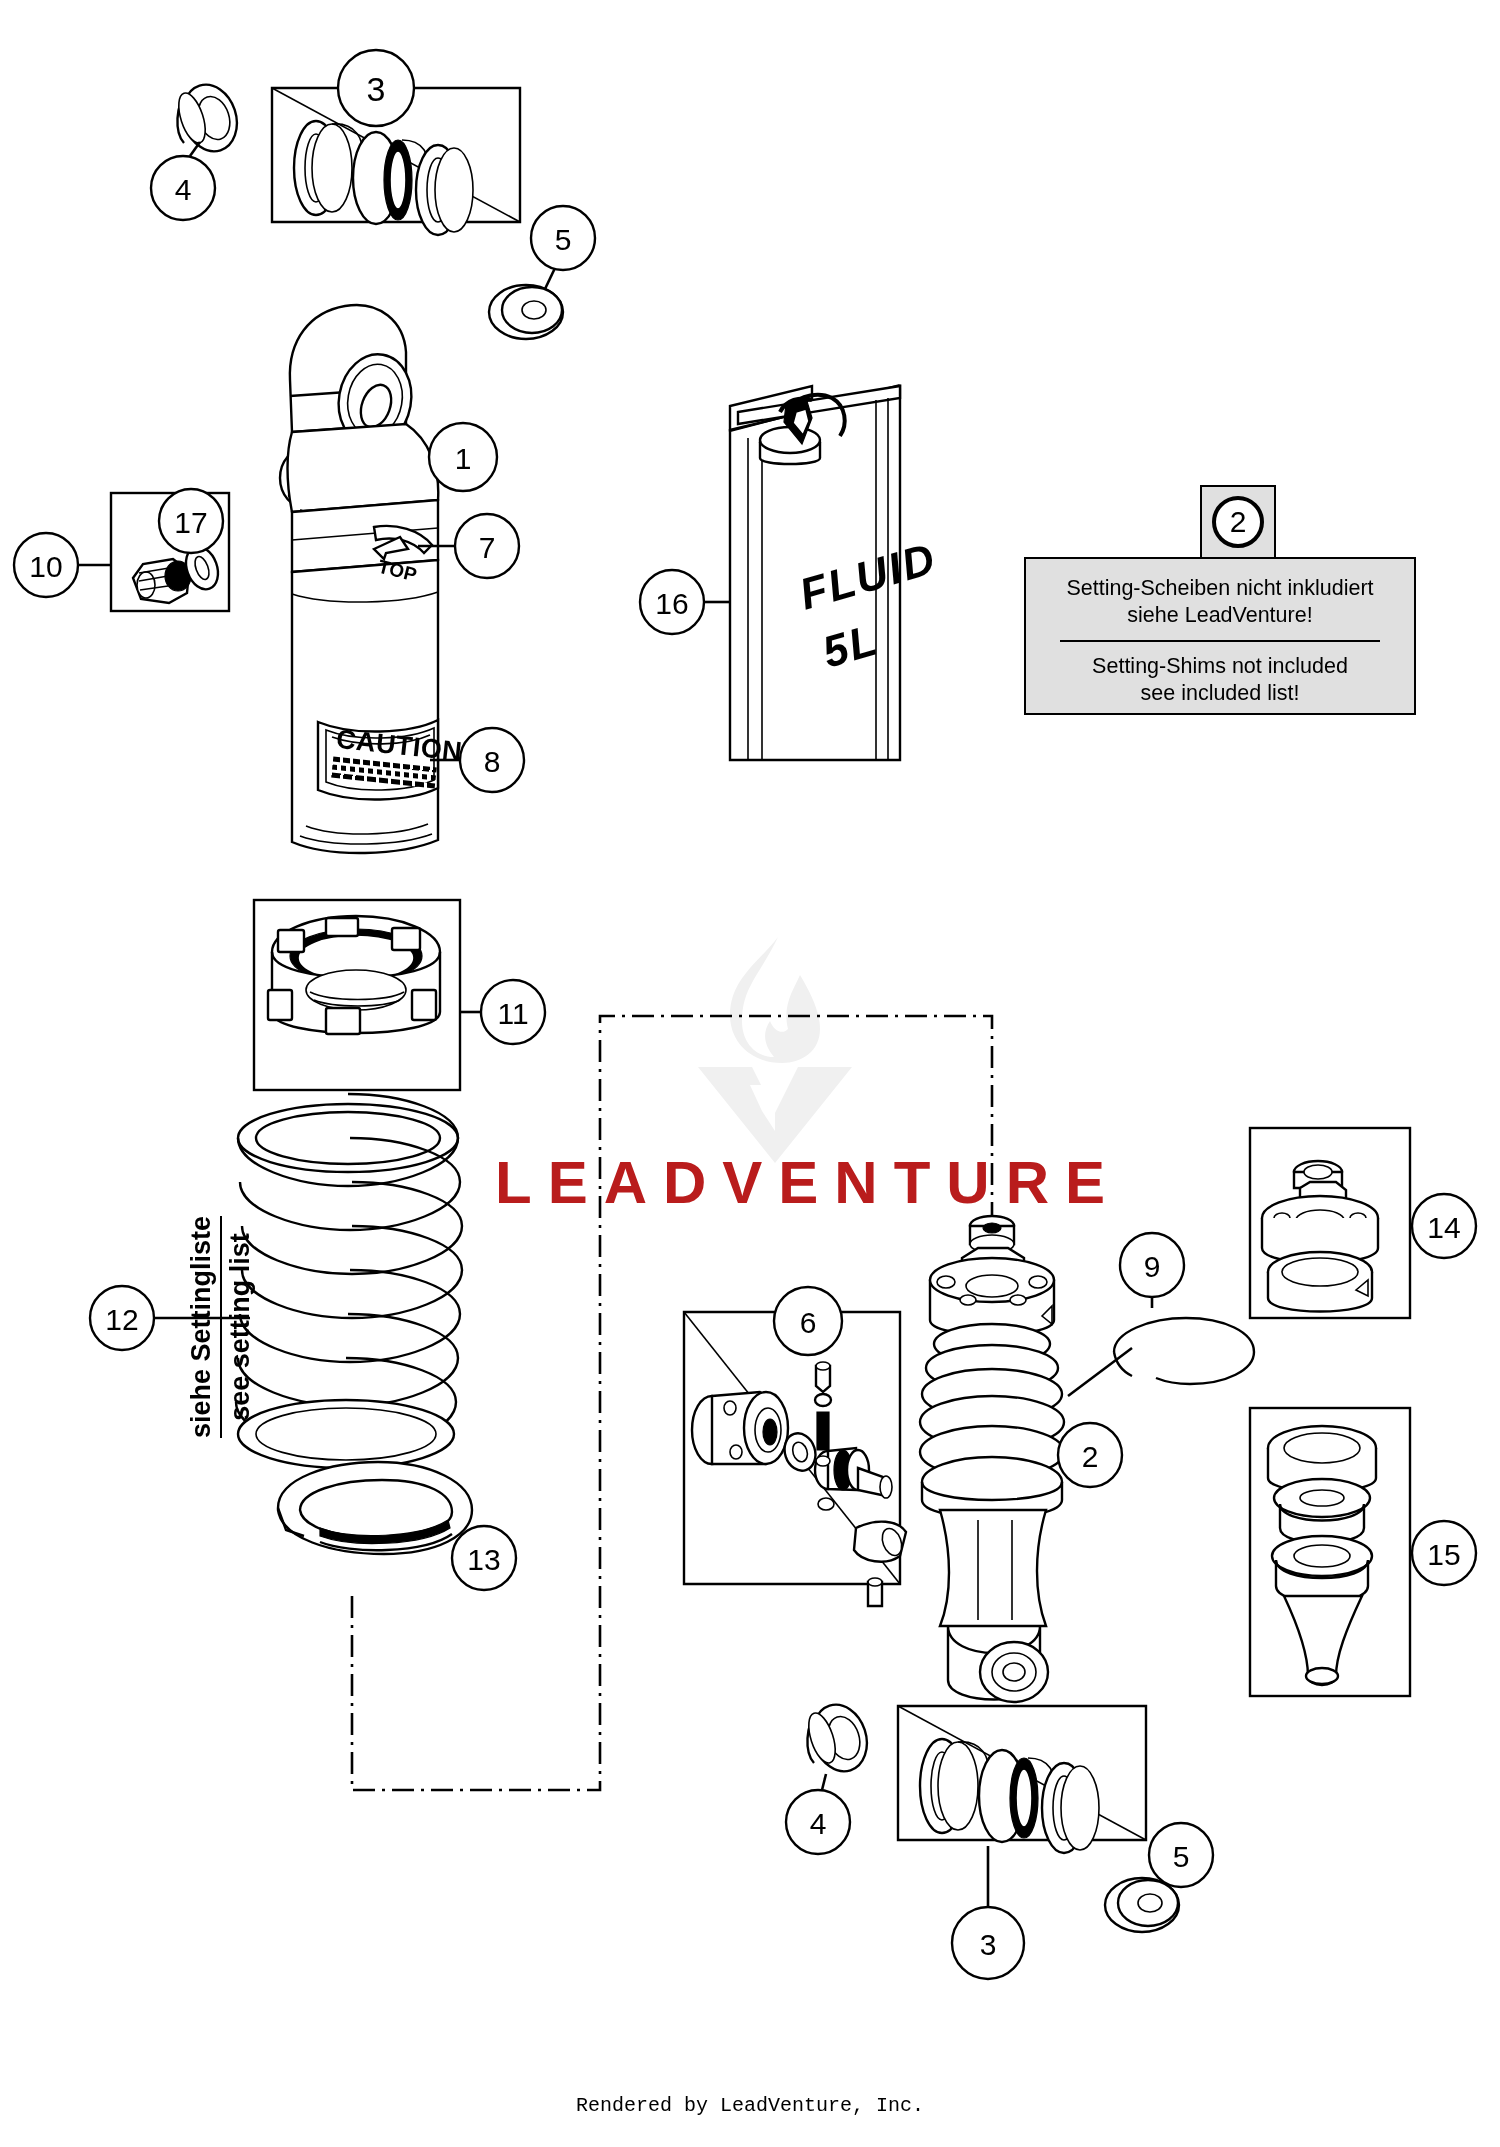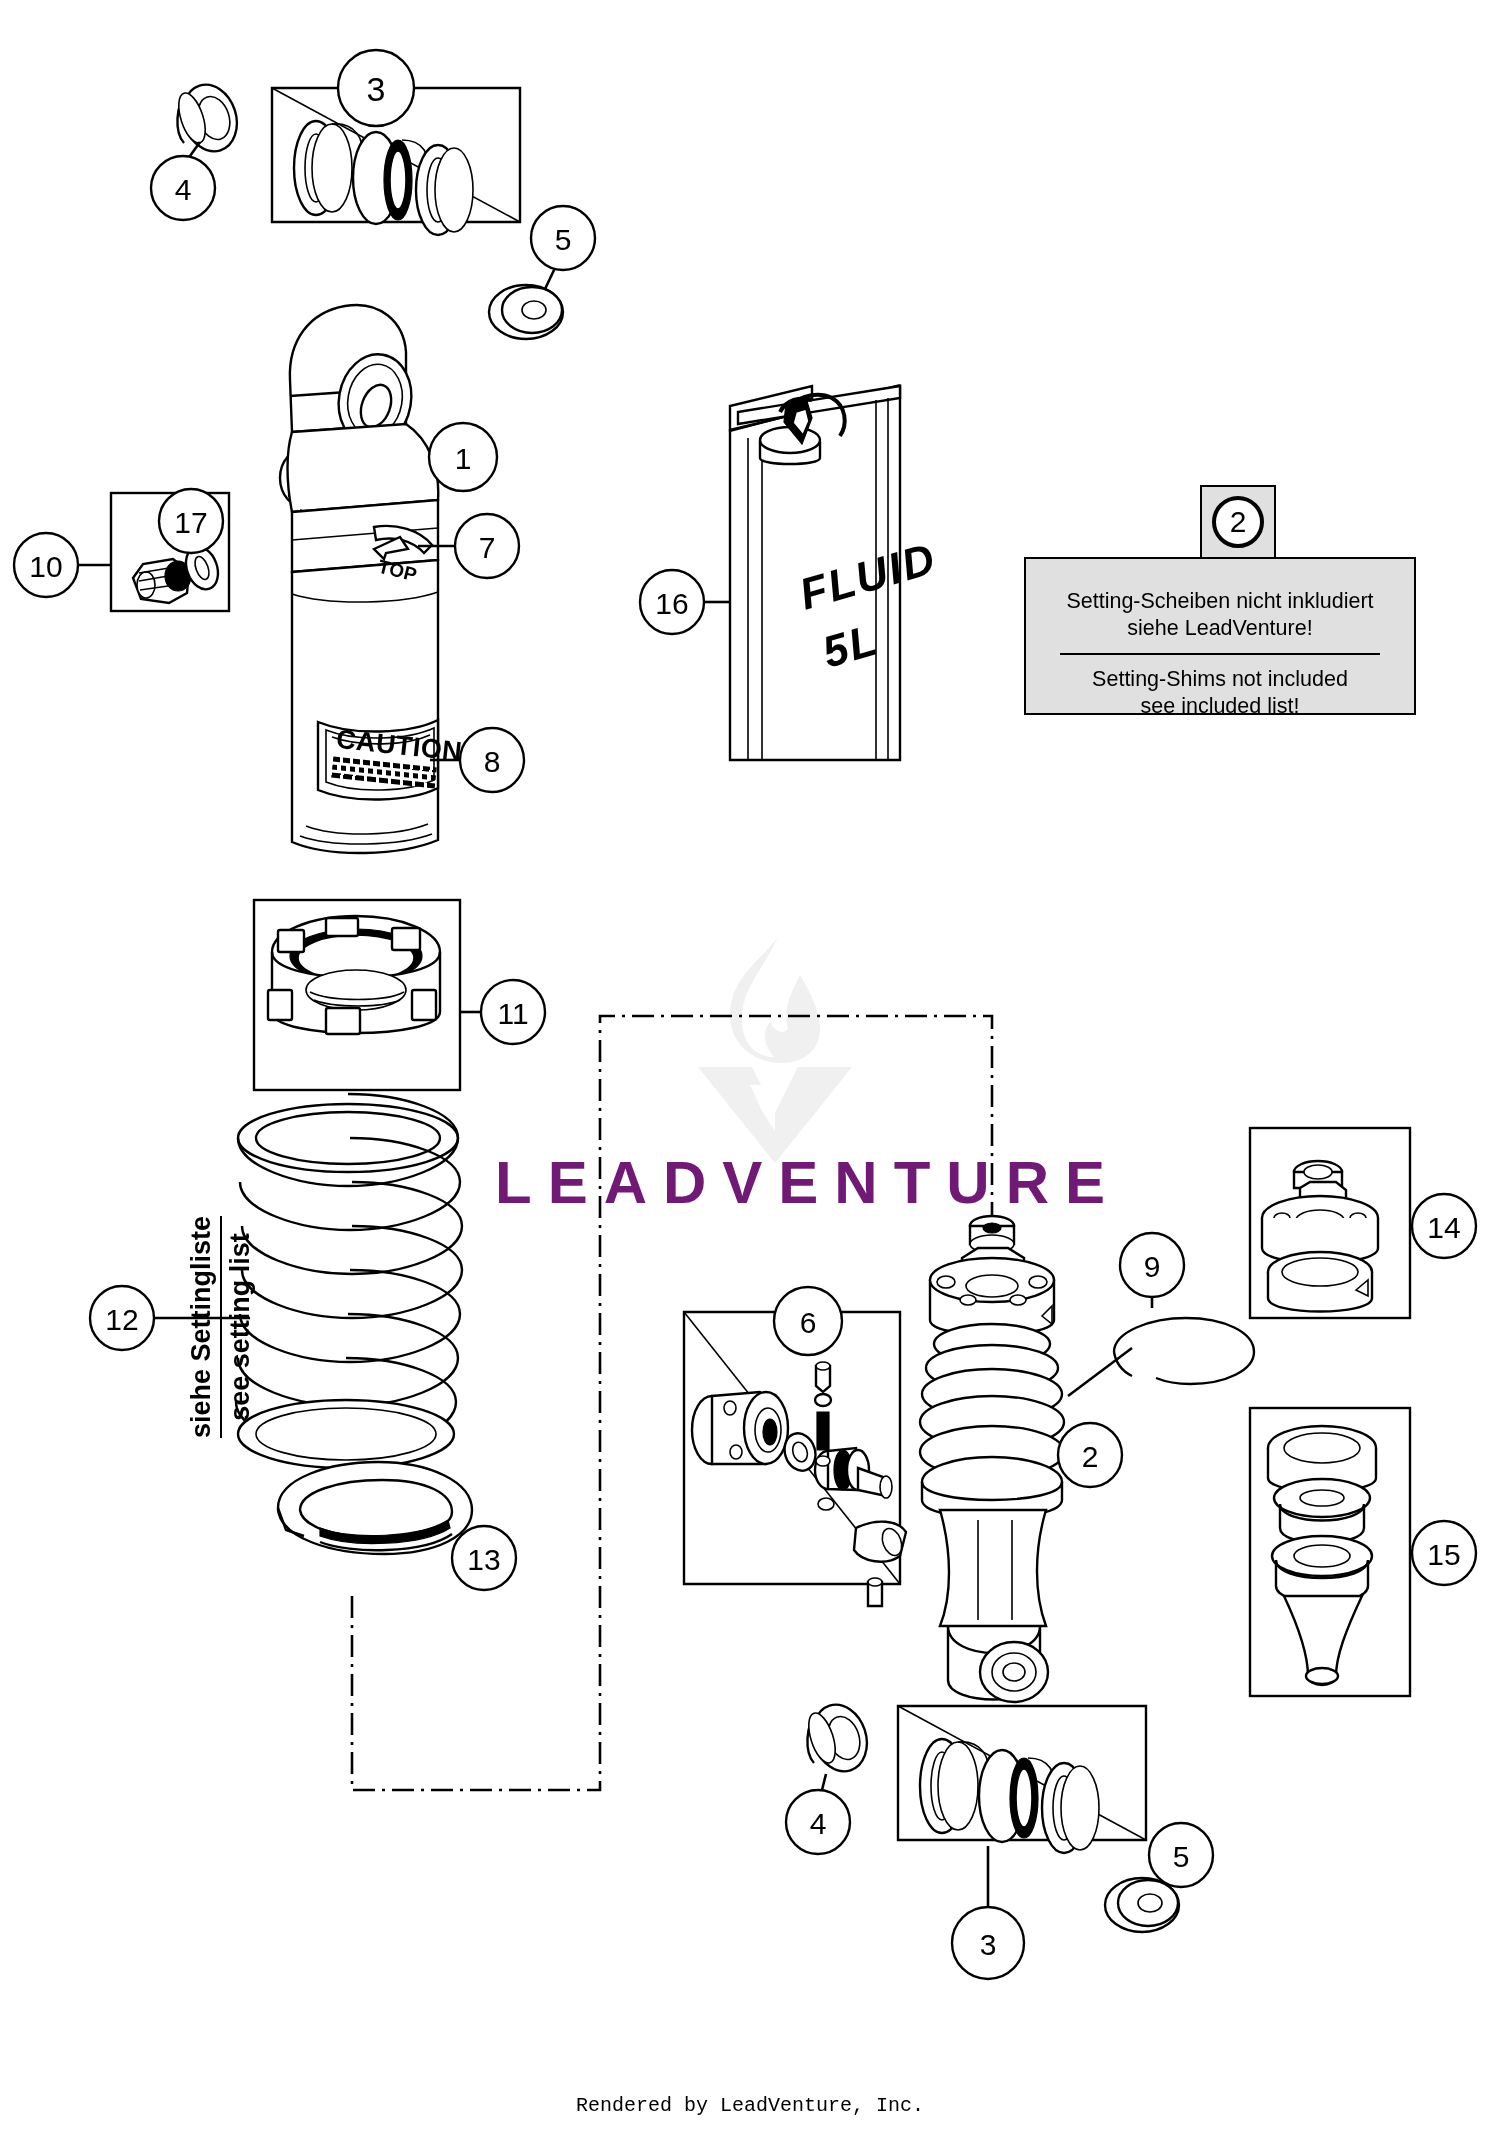--- a/index.html
+++ b/index.html
@@ -18,21 +18,21 @@
   .note-rule{height:0;border-top:2px solid #000;margin:11px 34px 11px 34px;}
   .badge2{
       position:absolute;background:#e0e0e0;border:2.5px solid #000;
       box-sizing:border-box;display:flex;align-items:center;justify-content:center;
   }
   .footer{
       position:absolute;left:0;right:0;text-align:center;
       font-size:20px;font-family:Liberation Mono, monospace;color:#000;
   }
   .wm{position:absolute;color:#f0f0f0;user-select:none;pointer-events:none;}
-  .wm-text{font-size:60px;letter-spacing:16px;font-weight:bold;color:#701a75;}
+  .wm-text{font-size:60px;letter-spacing:16px;font-weight:bold;color:#b91c1c;}
   .vert-label{
       position:absolute;transform:rotate(-90deg);transform-origin:left top;
       white-space:nowrap;font-size:27px;font-weight:bold;
   }
   .vl-rule{border-top:2.5px solid #000;margin:3px 0;}
 </style>
 </head>
 <body>
 
 <div id="page">
@@ -497,21 +497,21 @@
     <div>see setting list</div>
   </div>
 
   <div class="badge2" style="left:1200px;top:485px;width:76px;height:74px;">
     <svg width="56" height="56" viewBox="0 0 56 56" aria-hidden="true">
       <circle cx="28" cy="28" r="24" fill="#fff" stroke="#000" stroke-width="4"></circle>
     </svg>
     <span style="position:absolute;font-size:30px;line-height:1;">2</span>
   </div>
 
-  <div class="note-box" style="left:1024px;top:557px;width:392px;height:158px;padding-top:29px;">
+  <div class="note-box" style="left:1024px;top:557px;width:392px;height:158px;padding-top:16px;">
     <div class="note-txt">Setting-Scheiben nicht inkludiert</div>
     <div class="note-txt">siehe LeadVenture!</div>
     <div class="note-rule"></div>
     <div class="note-txt">Setting-Shims not included</div>
     <div class="note-txt">see included list!</div>
   </div>
 
   <div class="footer" style="top:2094px;">Rendered by LeadVenture, Inc.</div>
 
 </div>

